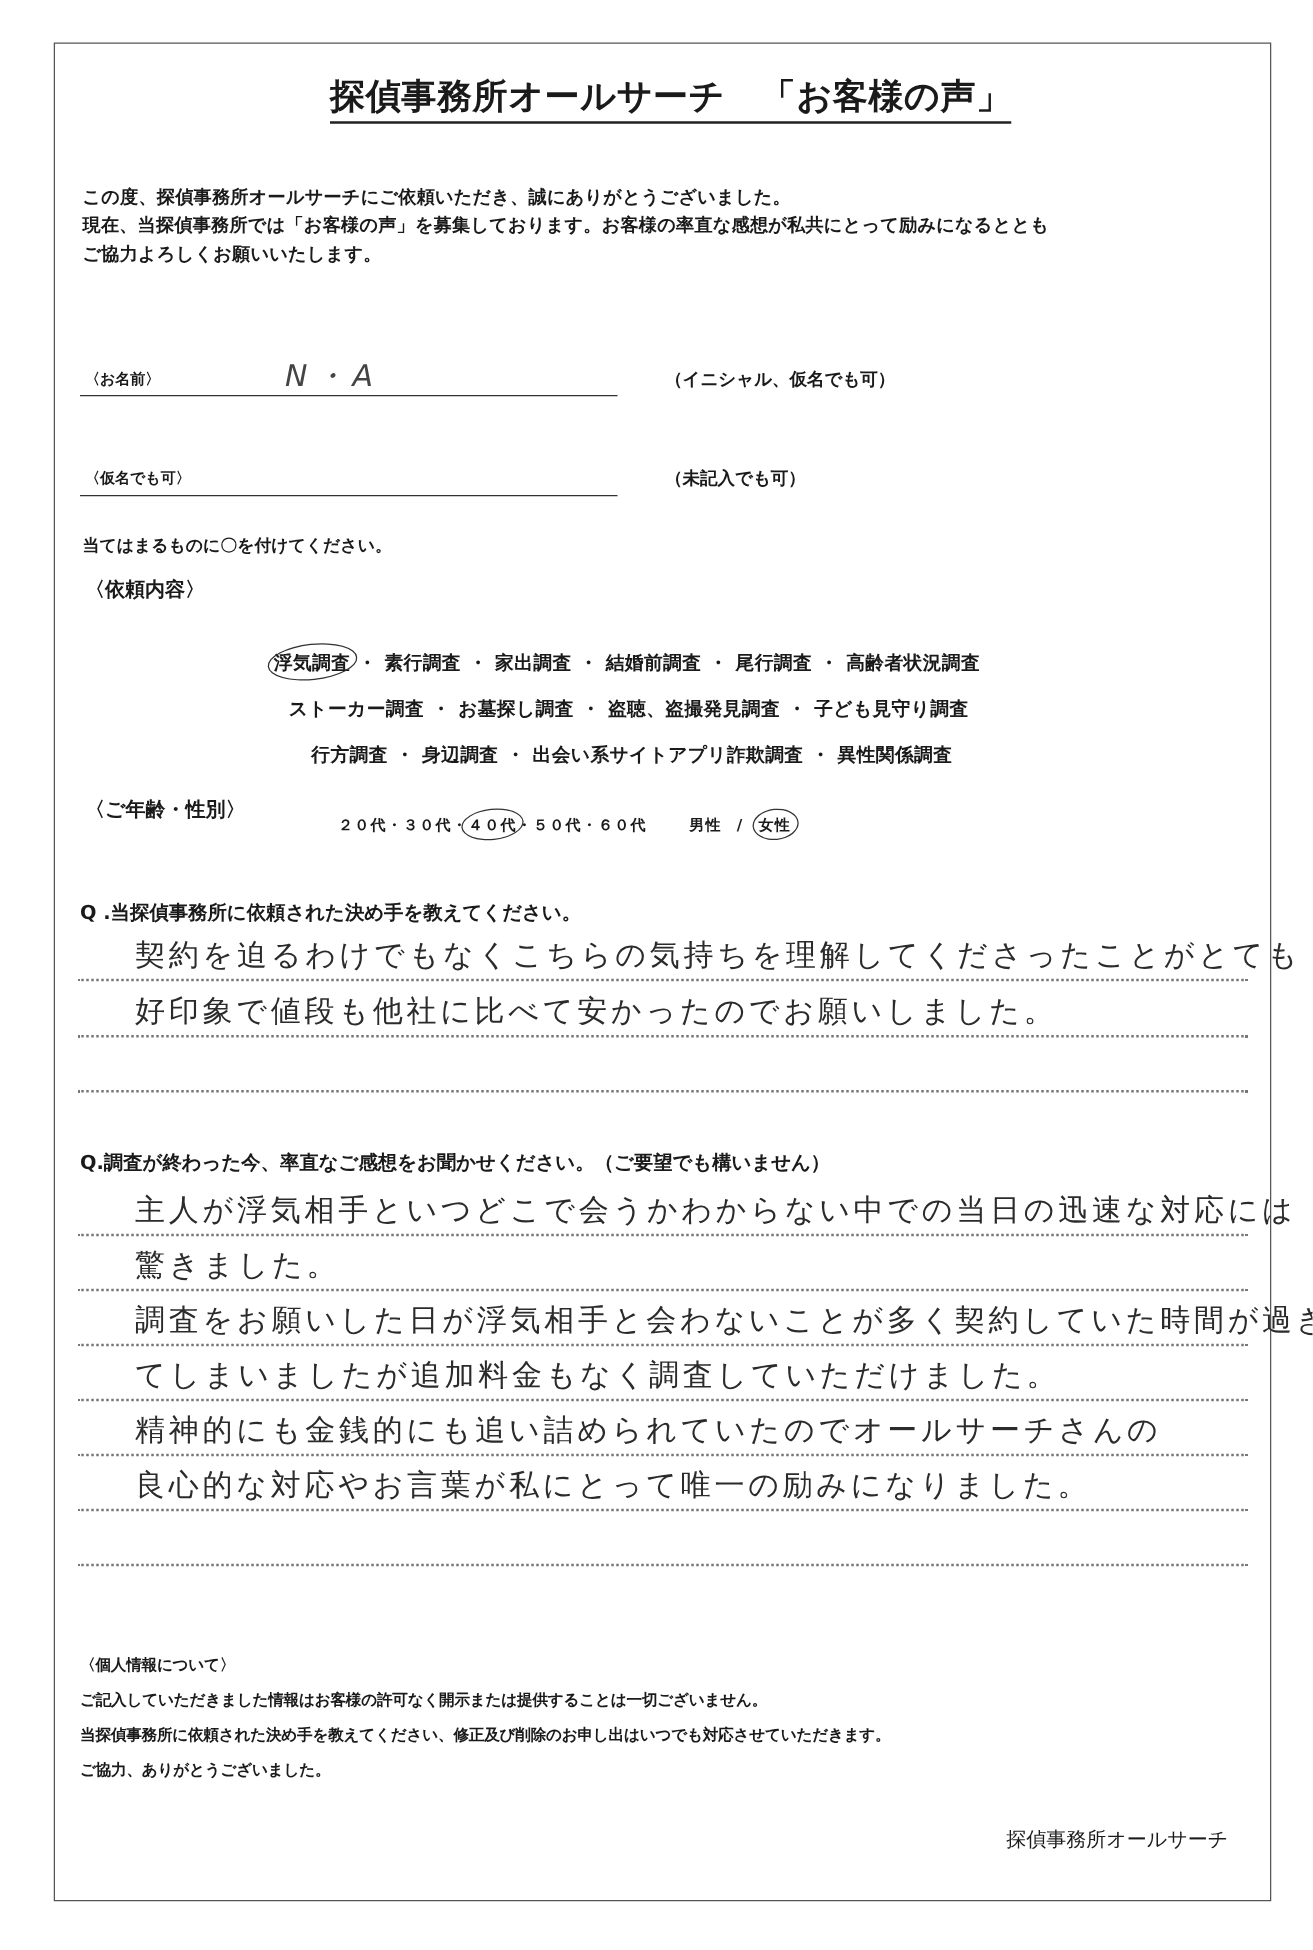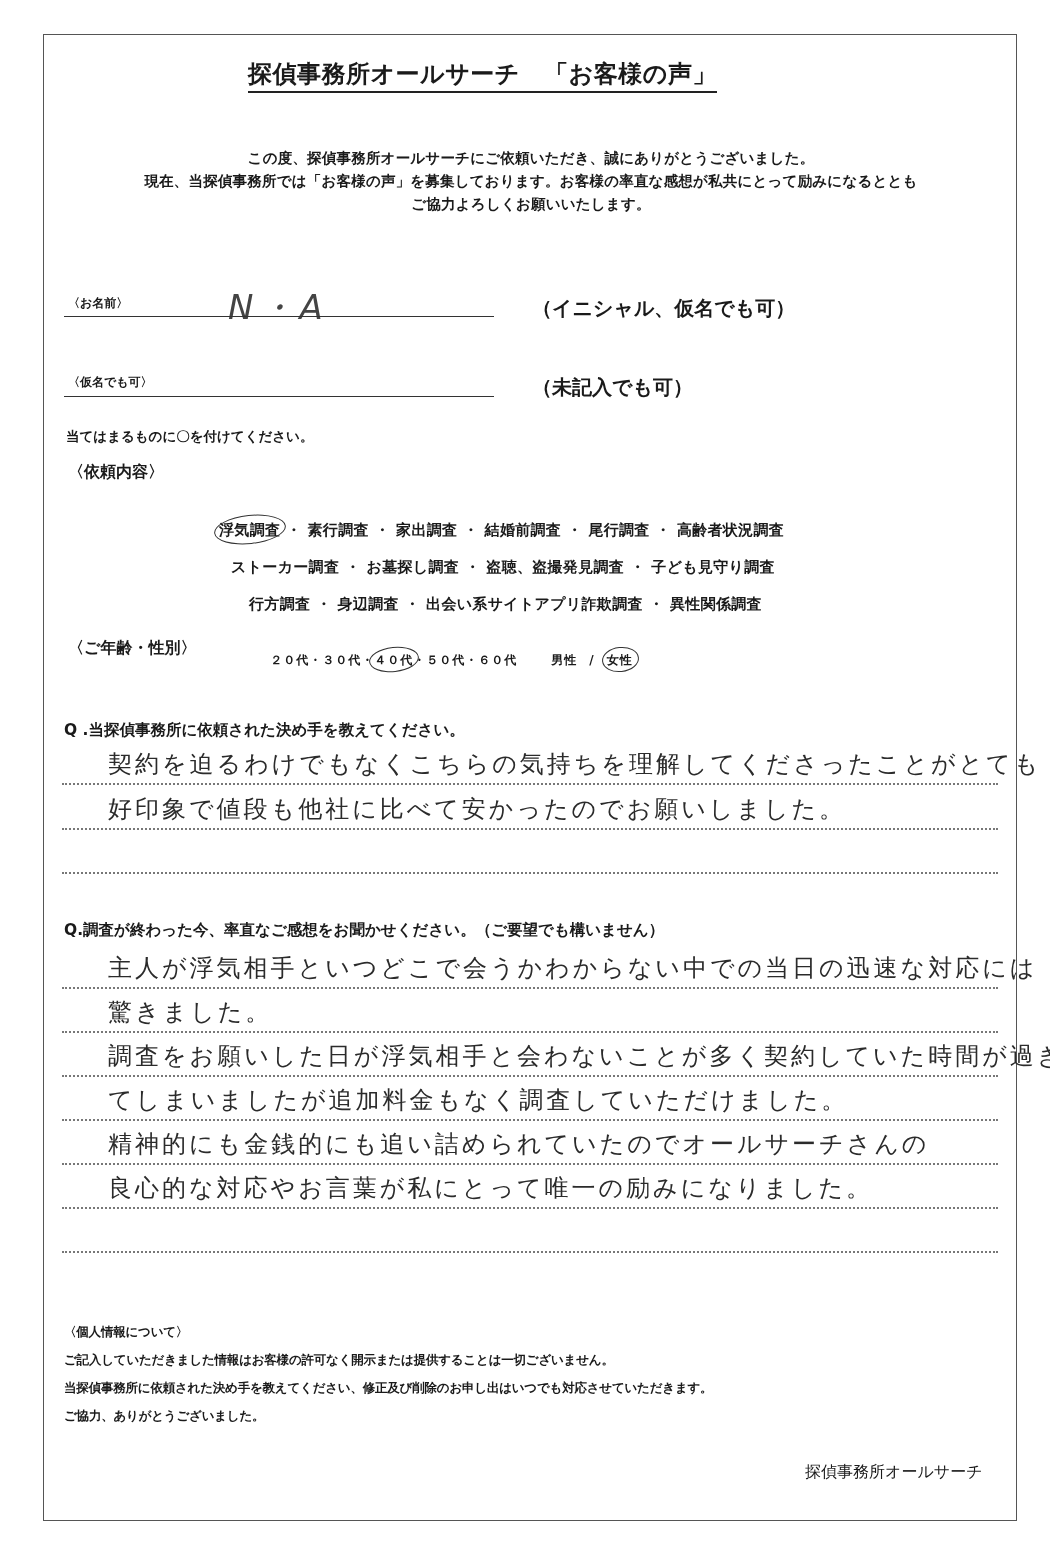--- a/index.html
+++ b/index.html
@@ -1,30 +1,30 @@
 <!DOCTYPE html>
 <html><head>
   <meta charset="utf-8">
   <style>
     html, body { margin: 0; padding: 0; background: #ffffff; }
     body { width: 1050px; height: 1560px; position: relative; overflow: hidden;
            font-family: "DejaVu Sans", "Liberation Sans", sans-serif; color: #1a1a1a; }
     .sheet { position: absolute; left: 43px; top: 34px; width: 974px; height: 1487px;
              border: 1.5px solid #555; box-sizing: border-box; }
-    .title { position: absolute; left: 248px; top: 58px; font-size: 24px; font-weight: bold;
+    .title { position: absolute; left: 264px; top: 58px; font-size: 28px; font-weight: bold;
              letter-spacing: 0.5px; white-space: pre; border-bottom: 2px solid #222; padding-bottom: 1px; }
     .intro { position: absolute; left: 66px; top: 147px; width: 930px; font-size: 14.5px; font-weight: bold;
              line-height: 23px; letter-spacing: 0.2px; }
-    .intro div { white-space: nowrap; text-align: center; }
+    .intro div { white-space: nowrap; }
     .field-label { position: absolute; font-size: 12px; font-weight: bold; }
     .field-line { position: absolute; height: 0; border-bottom: 1.8px solid #333; }
-    .field-note { position: absolute; font-size: 20px; font-weight: bold; }
+    .field-note { position: absolute; font-size: 14px; font-weight: bold; }
     .handwriting { font-family: "DejaVu Sans", sans-serif; font-weight: normal; color: #333;
                    font-style: italic; }
-    .name-value { position: absolute; left: 228px; top: 285px; font-size: 34px; letter-spacing: 6px;
+    .name-value { position: absolute; left: 228px; top: 285px; font-size: 24px; letter-spacing: 6px;
                   font-weight: 200; color: #444; }
     .instruction { position: absolute; left: 66px; top: 428px; font-size: 13.5px; font-weight: bold; }
     .section-label { position: absolute; font-size: 16px; font-weight: bold; }
     .options-row { position: absolute; font-size: 15px; font-weight: bold; white-space: pre; letter-spacing: 0.3px; }
     .opt { position: relative; }
     .opt.circled::after { content: ""; position: absolute; left: -5px; top: -6px; right: -6px; bottom: -5px;
                           border: 1.4px solid #333; border-radius: 50%; transform: rotate(-6deg); }
     .sep { padding: 0 6px; }
     .age-row { position: absolute; left: 260px; top: 638px; font-size: 12px; font-weight: bold; white-space: pre; letter-spacing: 1px; }
     .question { position: absolute; left: 64px; font-size: 15.5px; font-weight: bold; white-space: nowrap; }

